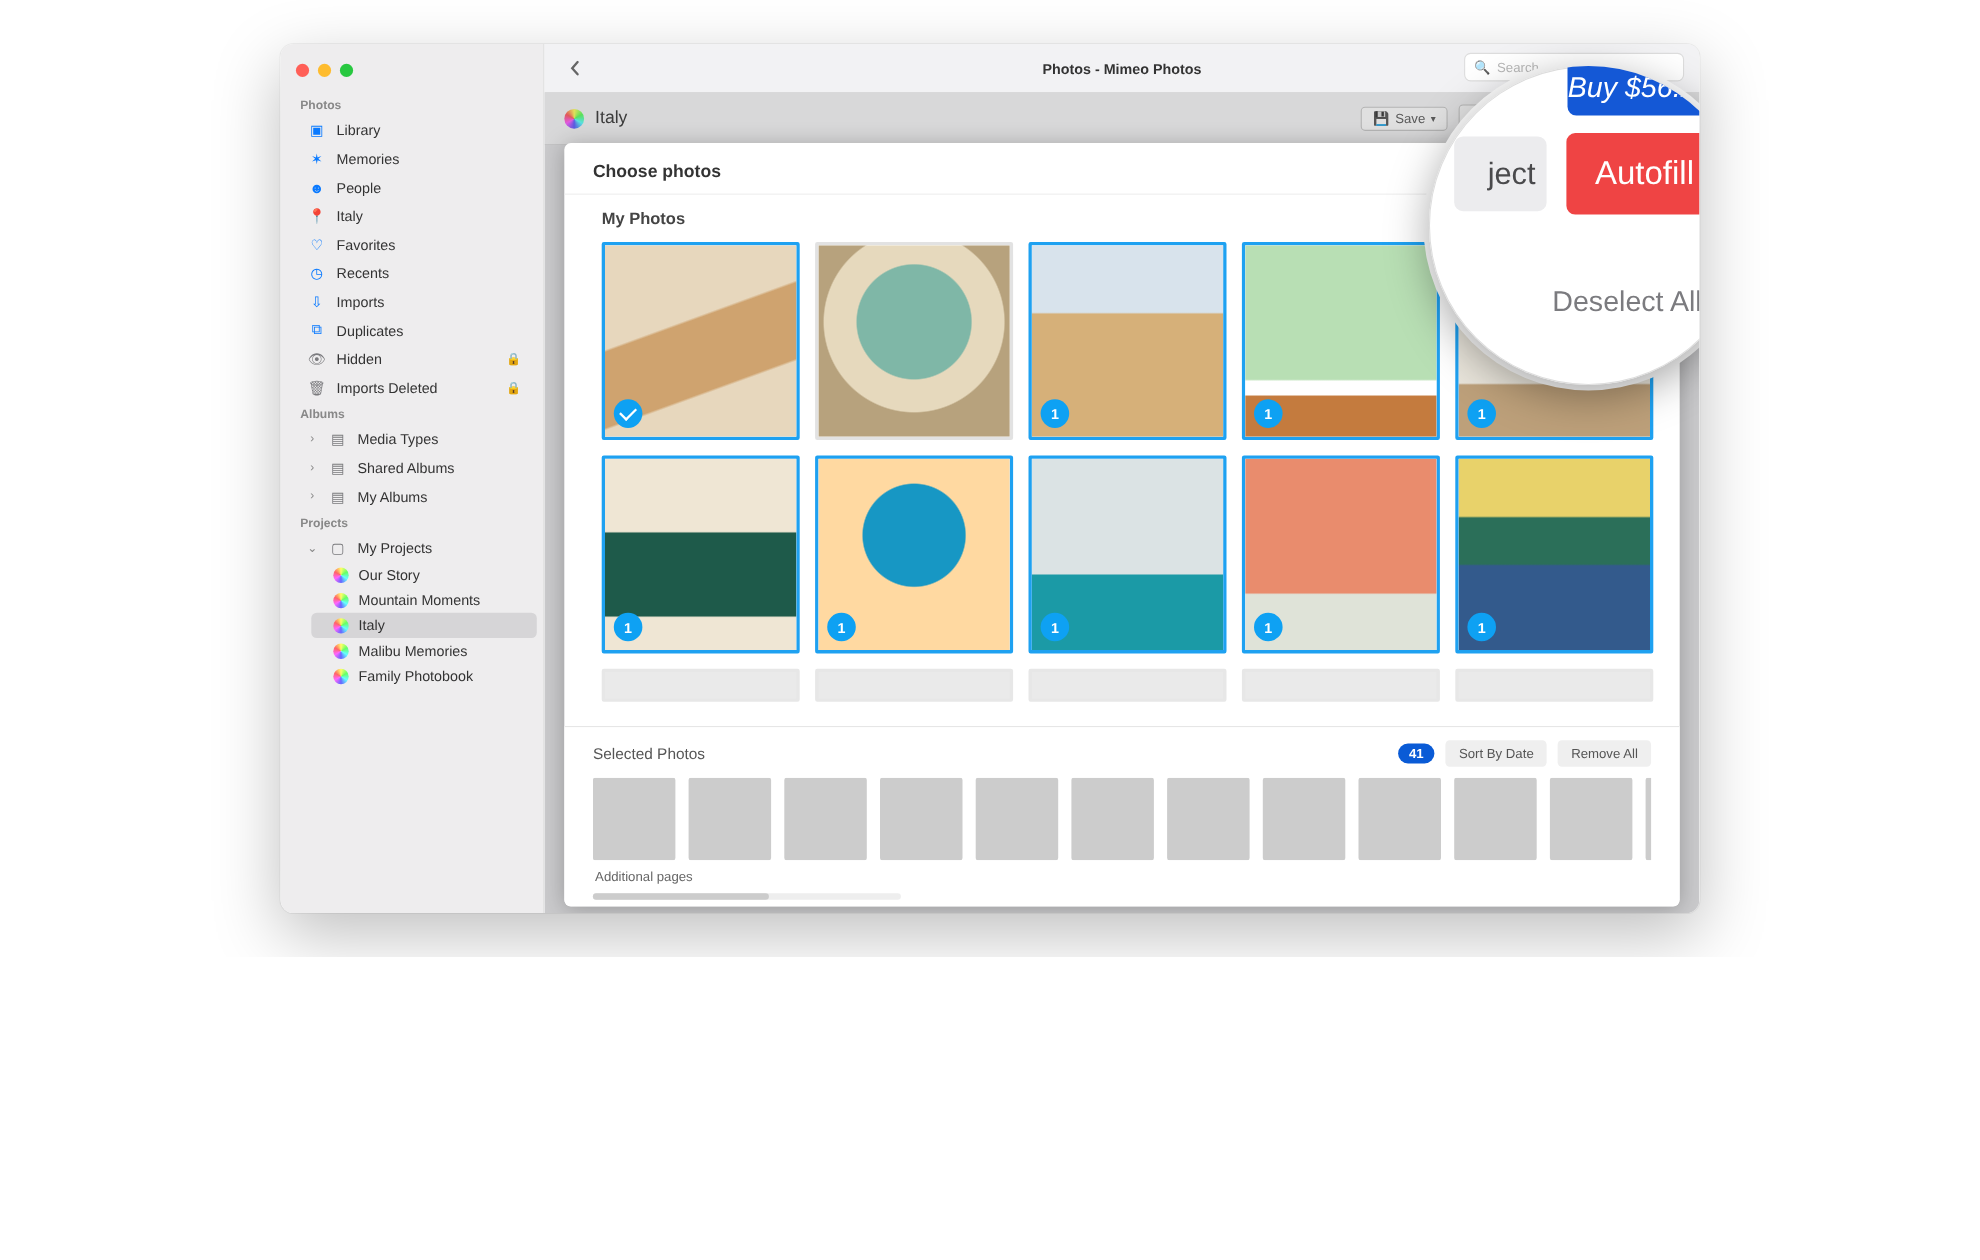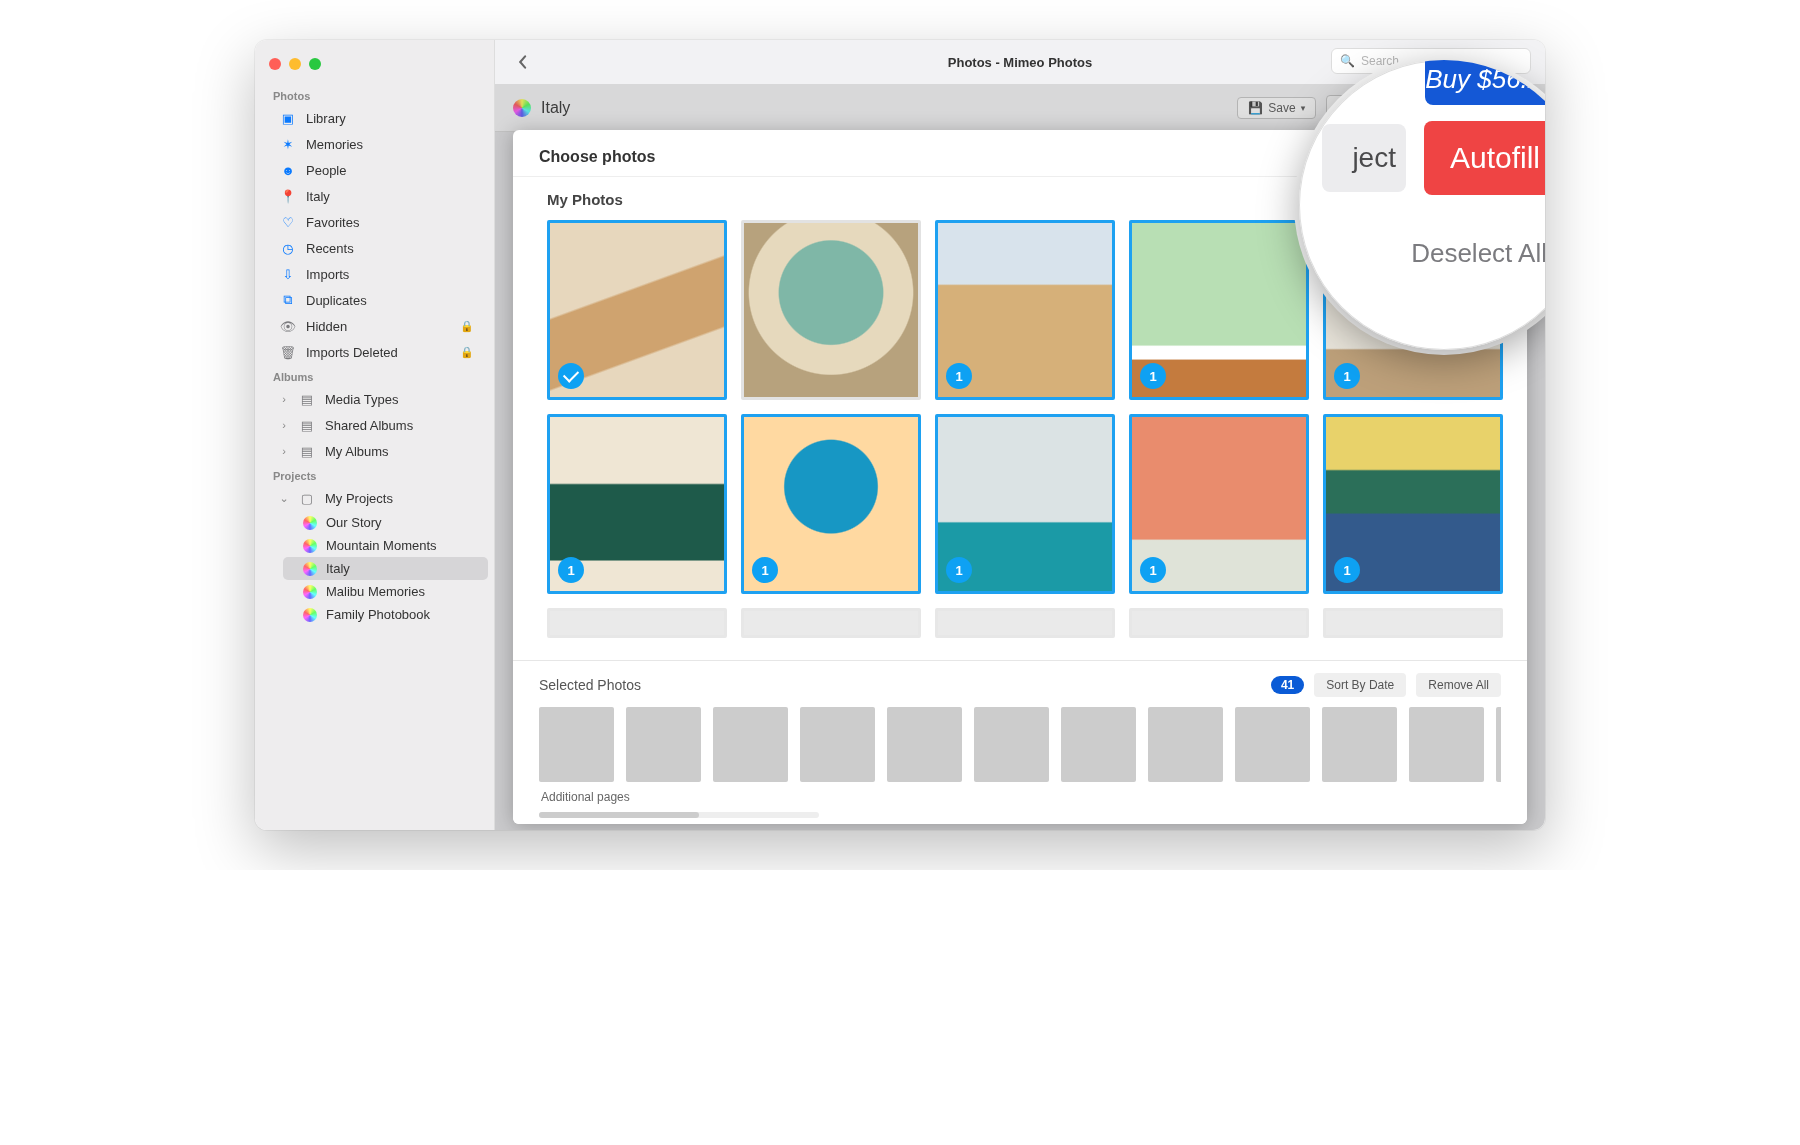--- a/index.html
+++ b/index.html
@@ -182,21 +182,21 @@
   .magnifier .rowbtns{display:flex;gap:18px;align-items:center;justify-content:center;width:100%;}
   .magnifier .ghostbtn{
     background:#ececee;color:#4a4a4c;font-size:28px;padding:18px 10px 18px 6px;border-radius:8px;
     text-align:right; width:84px;overflow:hidden;white-space:nowrap;
   }
   .magnifier .primarybtn{
     background:#ef4444;color:#fff;font-size:30px;font-weight:500;
     padding:20px 26px;border-radius:8px;
   }
   .magnifier .deselect{
-    margin-top:43px;color:#7b7b7f;font-size:26px;width:100%;
+    margin-top:64px;color:#7b7b7f;font-size:26px;width:100%;
     text-align:right;padding-right:42px;
   }
   
   .ph1{background:linear-gradient(160deg,#e7d7bd 40%,#cfa36f 41%,#cfa36f 70%,#e7d7bd 71%);}
   .ph2{background:radial-gradient(circle at 50% 40%,#7fb7a7 0 38%,#e6d9bd 39% 60%,#b7a27d 61% 100%);}
   .ph3{background:linear-gradient(#d8e3ec 0 35%,#d6b079 36% 100%);}
   .ph4{background:linear-gradient(#b8dfb4 0 70%,#fff 71% 78%,#c47b3e 79% 100%);}
   .ph5{background:linear-gradient(#e8e4da 0 72%,#bda07a 73% 100%);}
   .ph6{background:linear-gradient(180deg,#efe6d4 0 38%,#1e5a4a 39% 82%,#efe6d4 83% 100%);}
   .ph7{background:radial-gradient(circle at 50% 40%,#1797c4 0 34%,#ffd9a1 35% 100%);}

